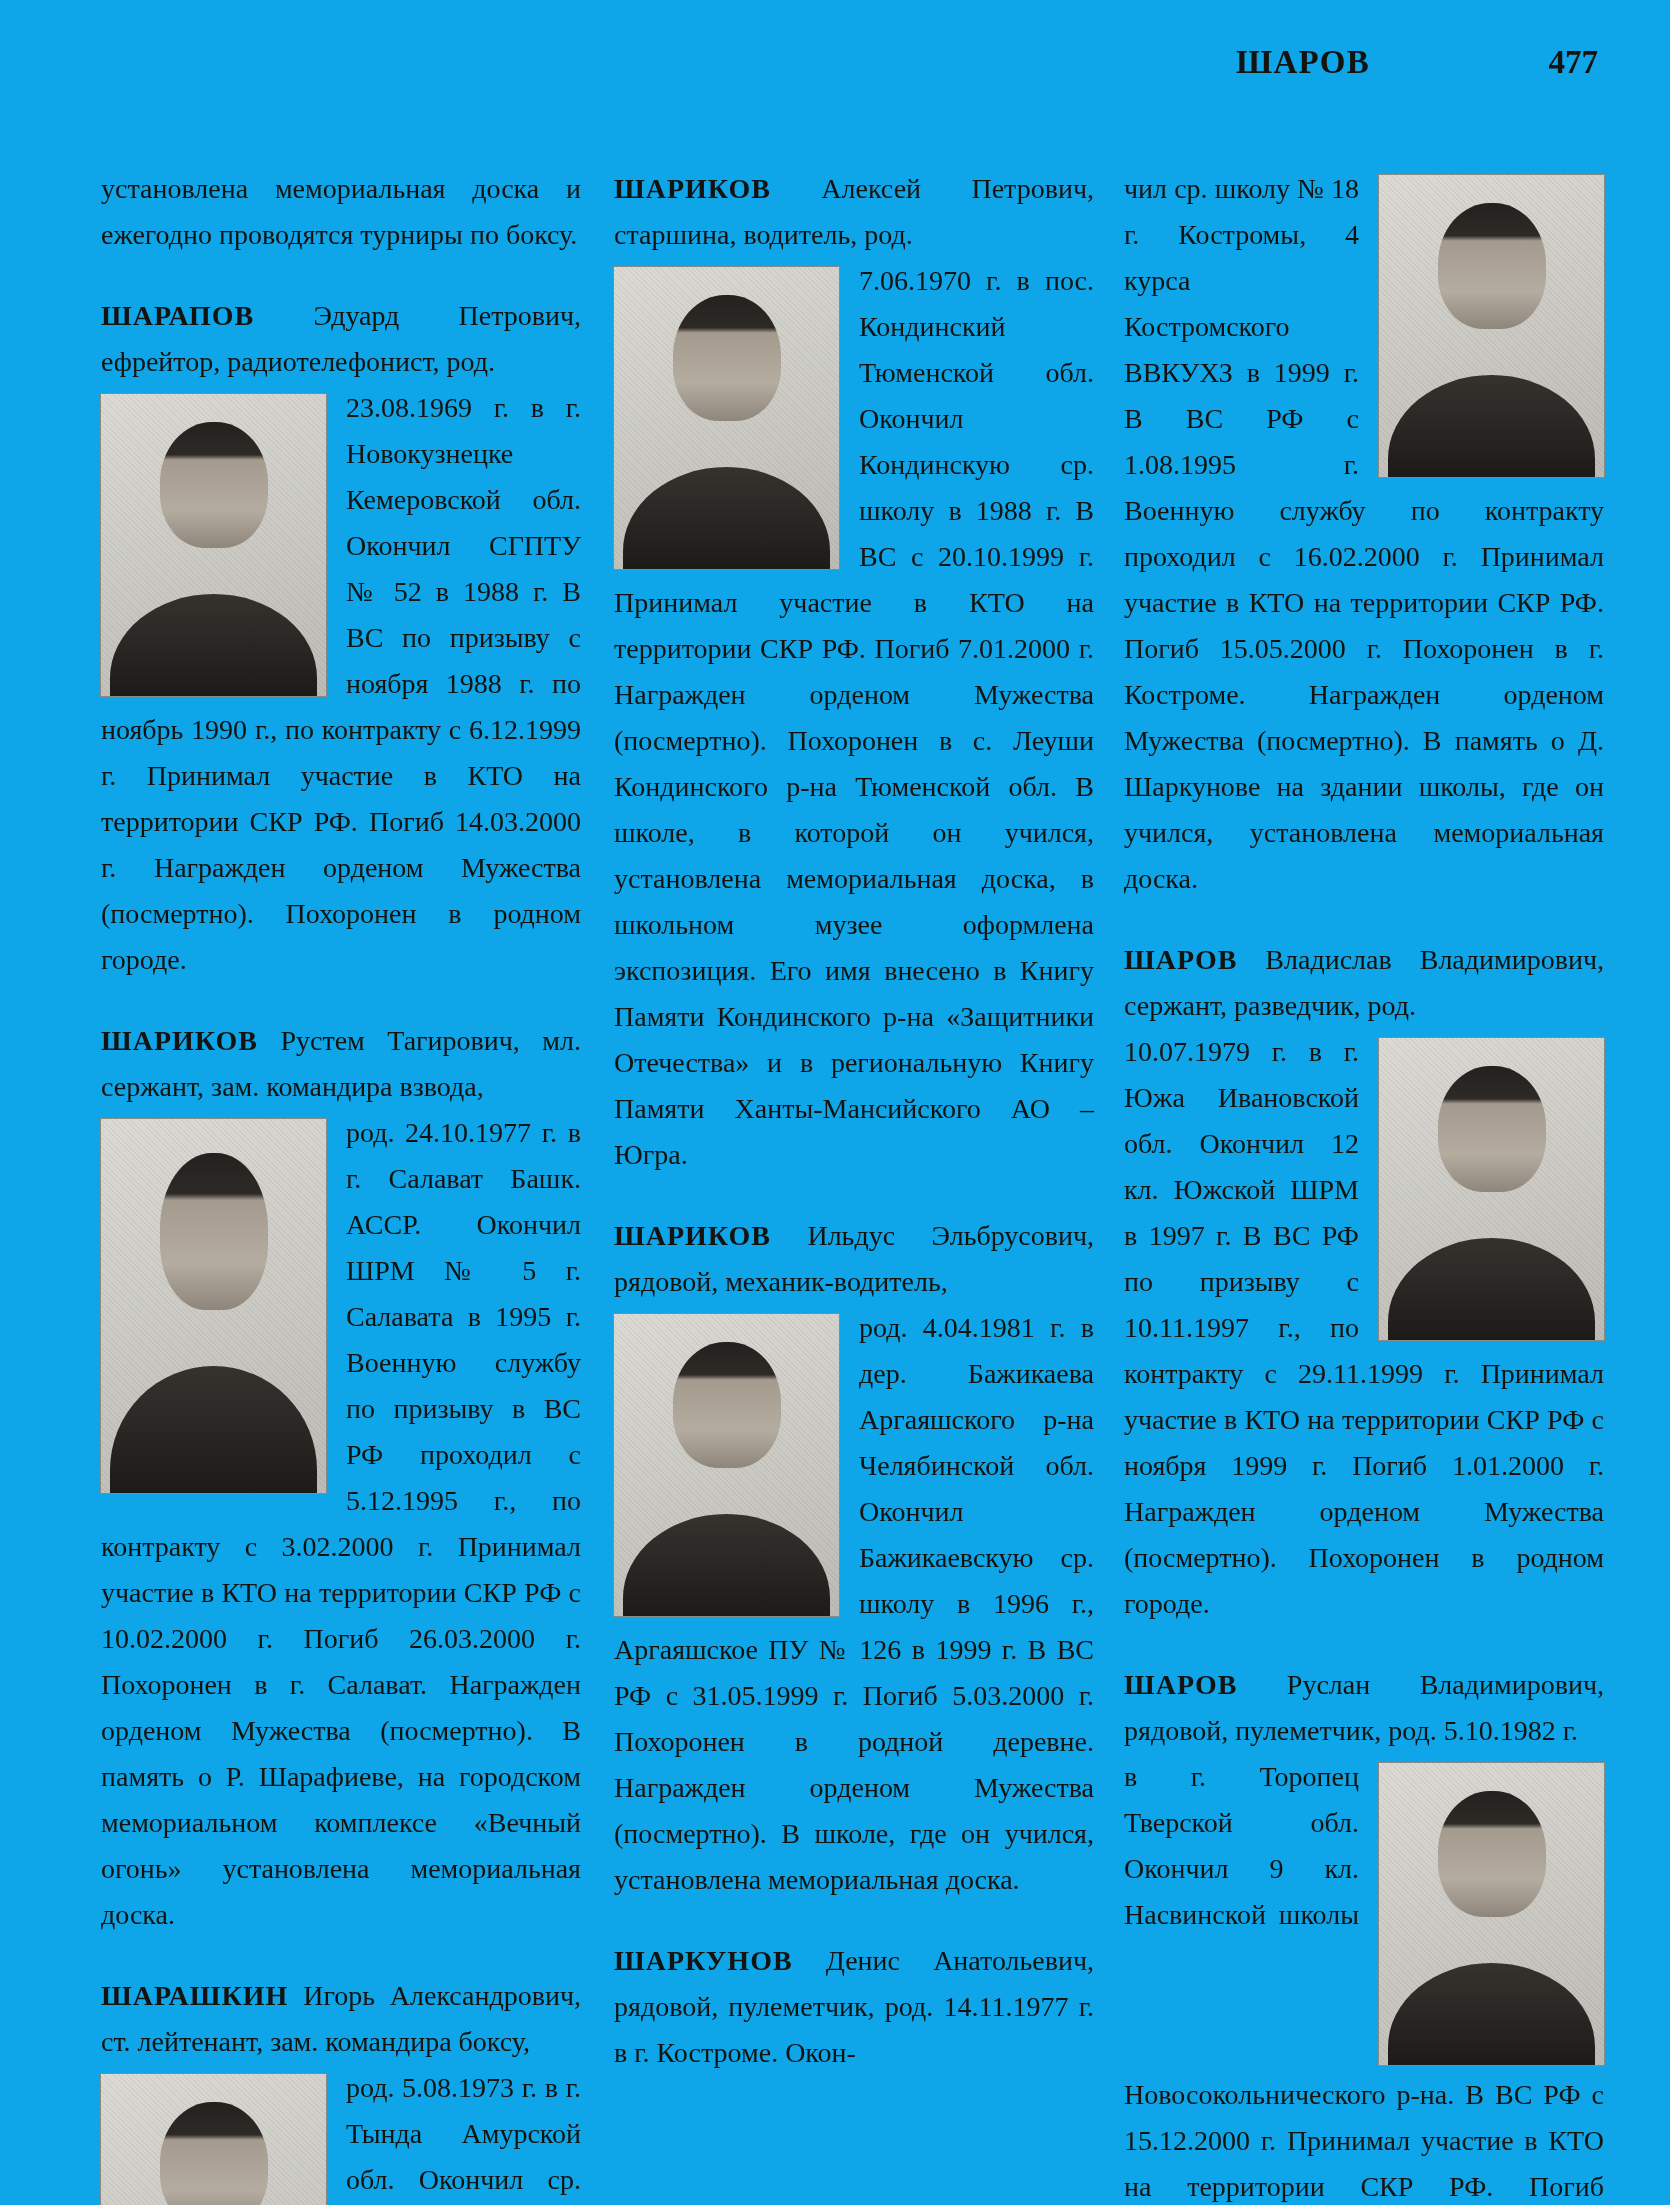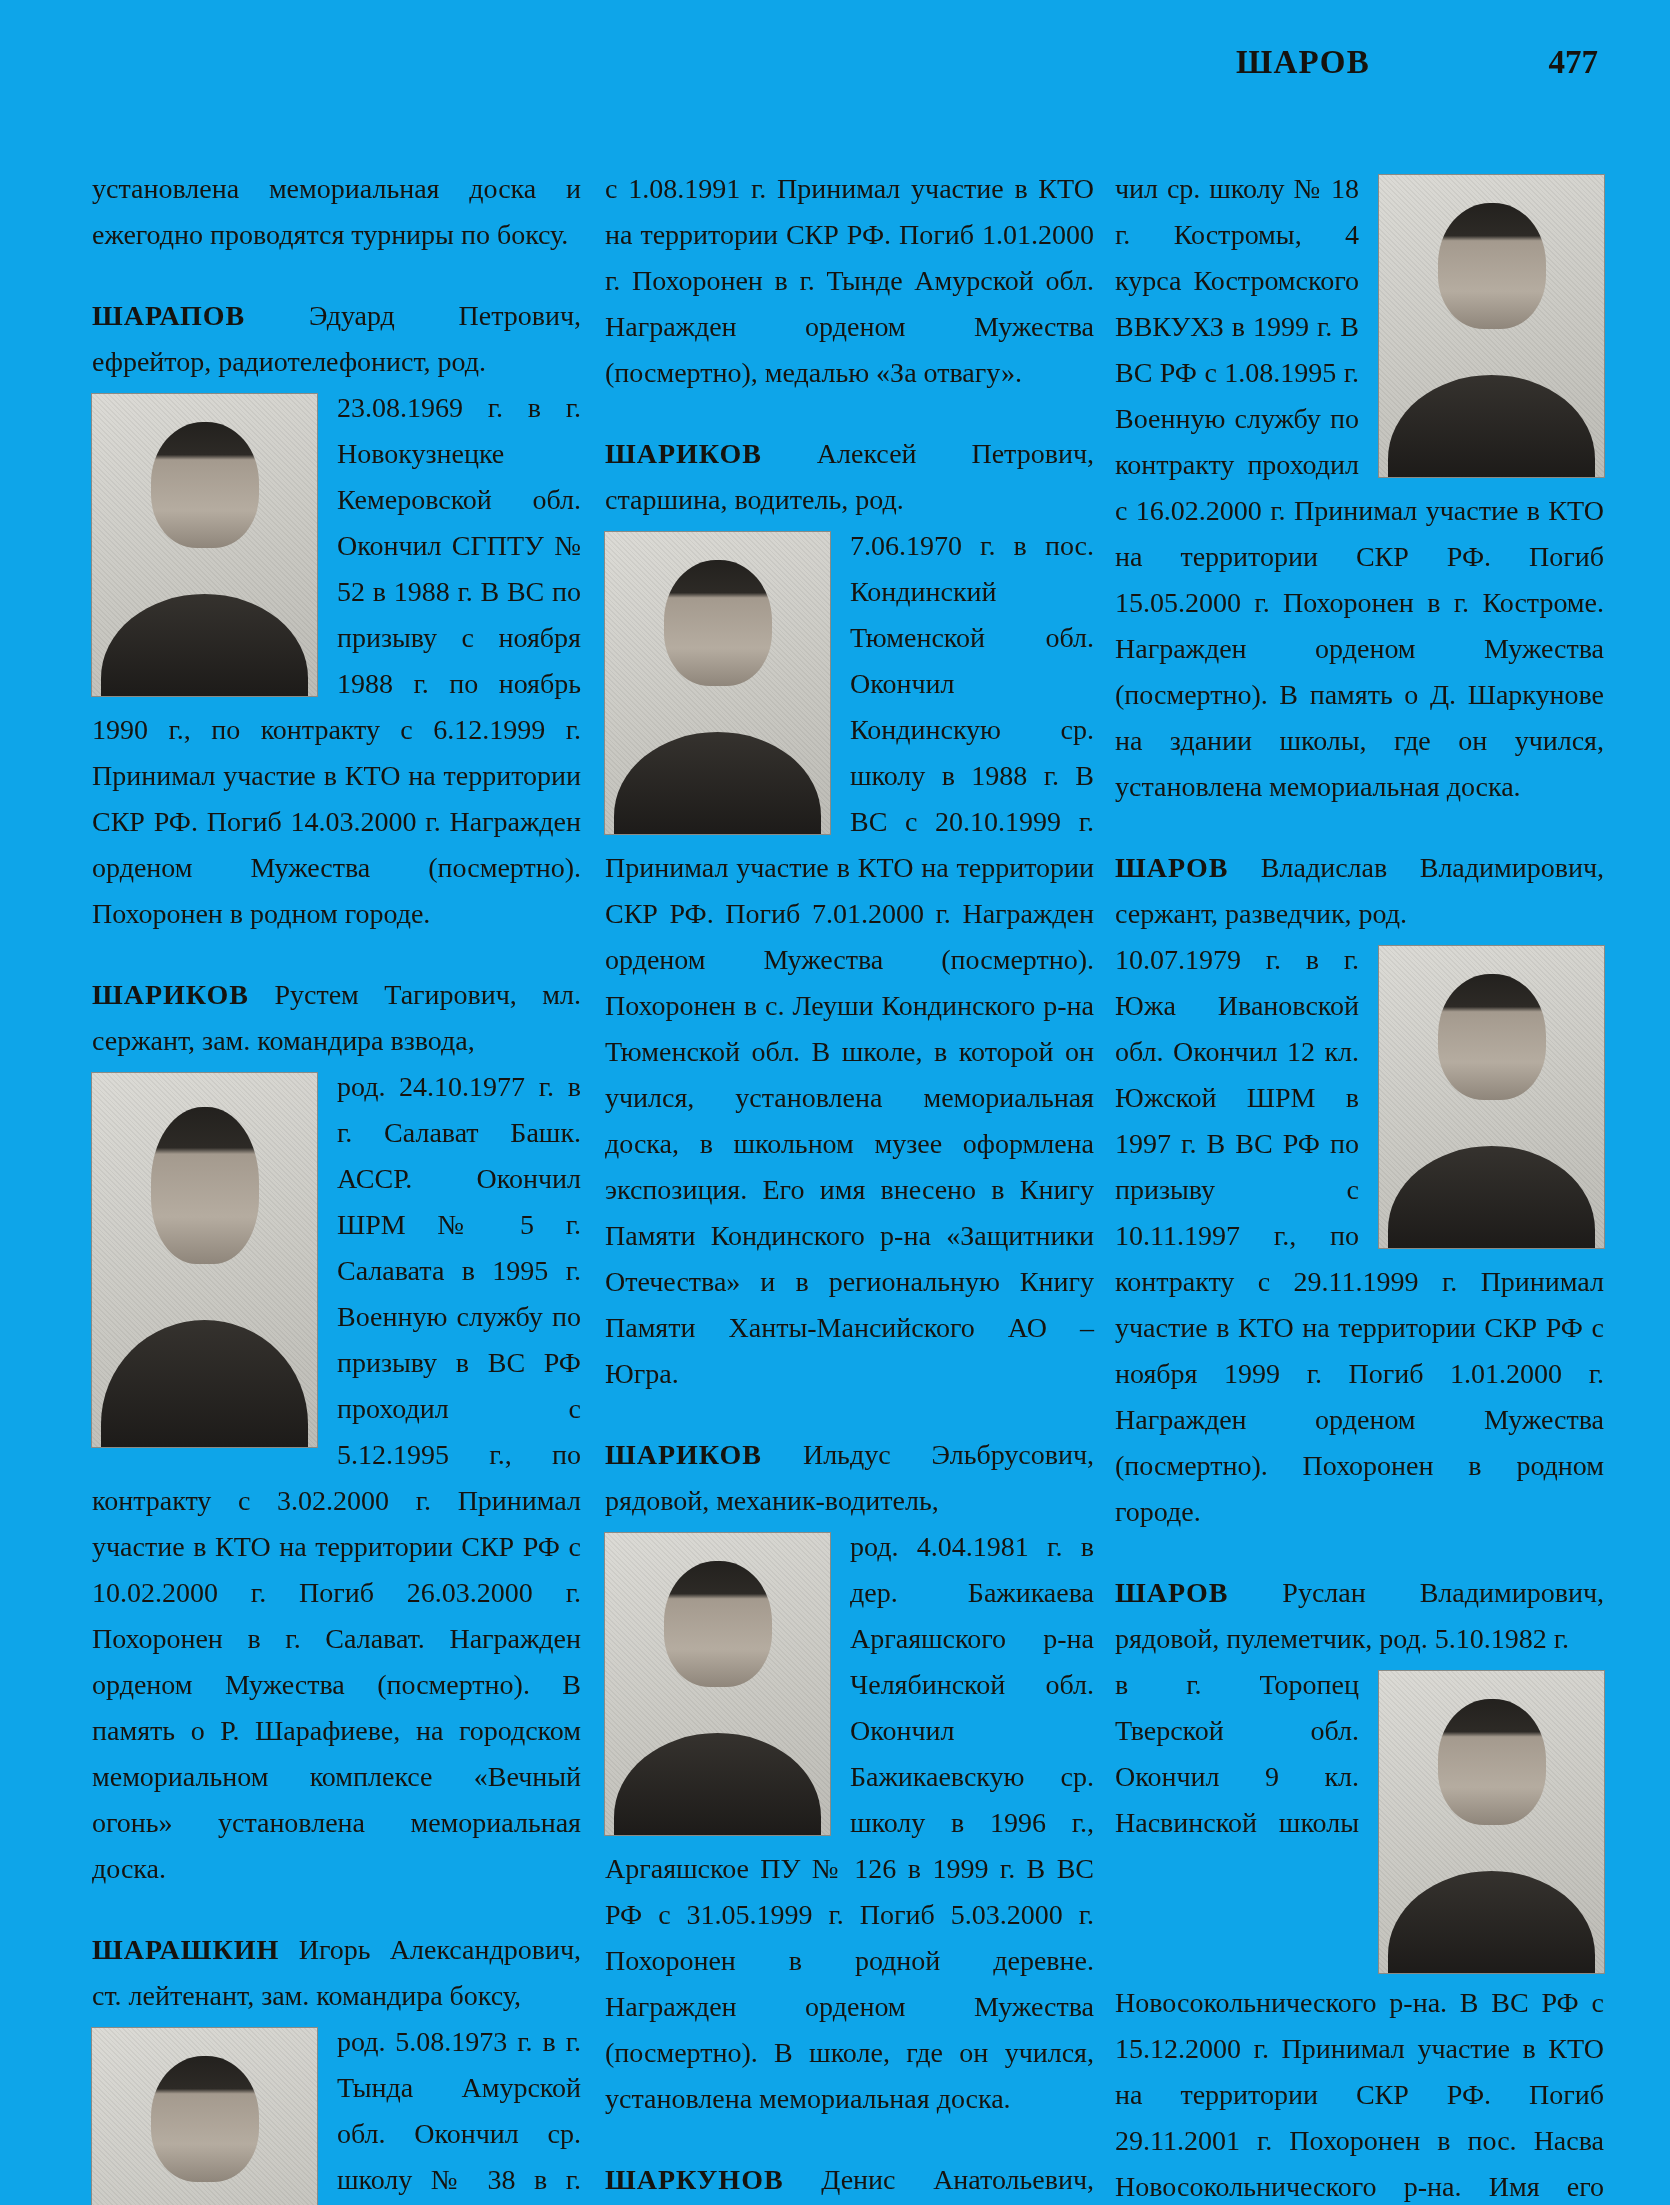--- a/index.html
+++ b/index.html
@@ -10,21 +10,21 @@
   }
   
   .running-head{position:absolute;top:44px;left:1116px;width:488px;height:47px;font-size:33px;}
   .running-title{position:absolute;left:0;width:374px;text-align:center;font-weight:bold;letter-spacing:1.3px;}
   .running-page{position:absolute;right:6px;top:0;font-weight:bold;}
   
   .col{position:absolute;top:166px;width:489px;text-align:justify;font-size:28px;line-height:46px;}
   .col-1{left:92px;}
   .col-2{left:605px;}
   .col-3{left:1115px;}
-  .block{margin:0 0 35px 0;}
+  .block{margin:0 0 35px 9px;}
   .block::after{content:"";display:block;clear:both;}
   .surname{font-weight:bold;letter-spacing:1px;}
   
   .photo{
     position:relative;width:225px;height:302px;float:left;margin:9.4px 20px 6.7px 0;
     background:
       repeating-linear-gradient(45deg, rgba(0,0,0,0.05) 0 1.3px, rgba(0,0,0,0) 1.3px 3.3px),
       linear-gradient(160deg,#dcdbd6 0%,#c9c8c2 60%,#bdbcb6 100%);
     outline:0.7px solid #8a8a85;
   }
@@ -76,23 +76,20 @@
       <span>Игорь Александрович, ст. лейтенант, зам. командира боксу,</span>
       <div>
         <span class="photo"></span>
         <span>род. 5.08.1973 г. в г. Тында Амурской обл. Окончил ср. школу № 38 в г. Тынде, Благовещенское ВТКУ в 1995 г. В ВС РФ</span>
       </div>
     </div>
   </div>
 
   <div class="col col-2">
     <div class="block">
-      <span>с 1.08.1991 г. Принимал участие в КТО на территории СКР РФ. Погиб 1.01.2000 г. Похоронен в г. Тынде Амурской обл. Награжден орденом Мужества (посмертно), медалью «За отвагу».</span>
-    </div>
-    <div class="block">
       <span class="surname">ШАРИКОВ</span>
       <span>Алексей Петрович, старшина, водитель, род.</span>
       <div>
         <span class="photo"></span>
         <span>7.06.1970 г. в пос. Кондинский Тюменской обл. Окончил Кондинскую ср. школу в 1988 г. В ВС с 20.10.1999 г. Принимал участие в КТО на территории СКР РФ. Погиб 7.01.2000 г. Награжден орденом Мужества (посмертно). Похоронен в с. Леуши Кондинского р-на Тюменской обл. В школе, в которой он учился, установлена мемориальная доска, в школьном музее оформлена экспозиция. Его имя внесено в Книгу Памяти Кондинского р-на «Защитники Отечества» и в региональную Книгу Памяти Ханты-Мансийского АО – Югра.</span>
       </div>
     </div>
     <div class="block">
       <span class="surname">ШАРИКОВ</span>
       <span>Ильдус Эльбрусович, рядовой, механик-водитель,</span>

